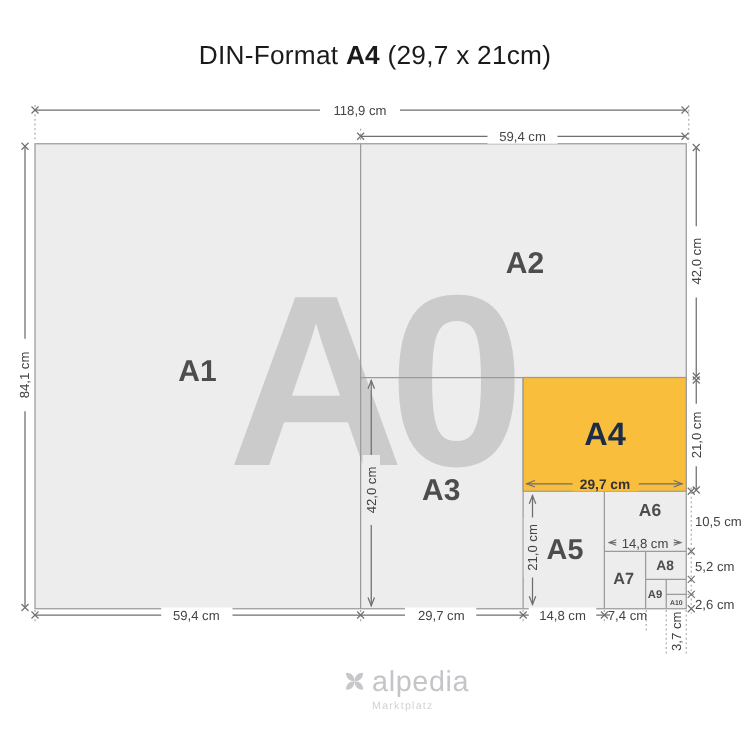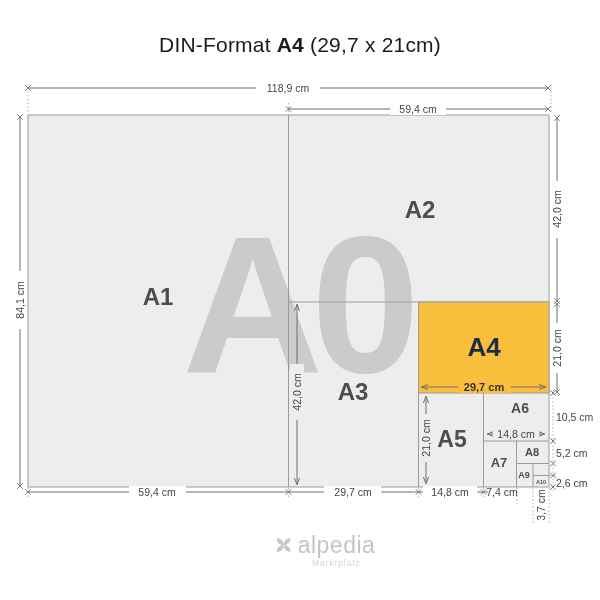--- a/index.html
+++ b/index.html
@@ -15,21 +15,21 @@
   .dim{font-size:10.5px;fill:#444;}
   .dimb{font-size:11px;font-weight:700;fill:#333;}
   .ln{stroke:#9b9b9b;stroke-width:1;fill:none;}
   .dl{stroke:#6e6e6e;stroke-width:1;fill:none;}
   .ext{stroke:#adadad;stroke-width:1;fill:none;stroke-dasharray:1.5 2.2;}
   .bgw{fill:#ffffff;}
   .bgp{fill:#ededed;}
   .logo{position:absolute;top:534px;left:50%;transform:translateX(-50%);
         display:flex;align-items:flex-start;gap:3px;}
   .logo-name{font-size:23px;color:#c5c5c9;letter-spacing:.5px;line-height:1;margin-top:28px;}
-  .logo-tagline{display:block;text-align:center;font-size:8.5px;color:#d2d2d6;
+  .logo-tagline{display:block;text-align:left;font-size:8.5px;color:#d2d2d6;
         letter-spacing:1px;margin-top:1px;}
 </style>
 </head>
 <body>
 
 <div class="stage">
 
   <h1 class="title"><span>DIN-Format </span><strong>A4</strong><span> (29,7 x 21cm)</span></h1>
 
   <svg class="diagram" width="600" height="600" viewBox="0 0 600 600">

